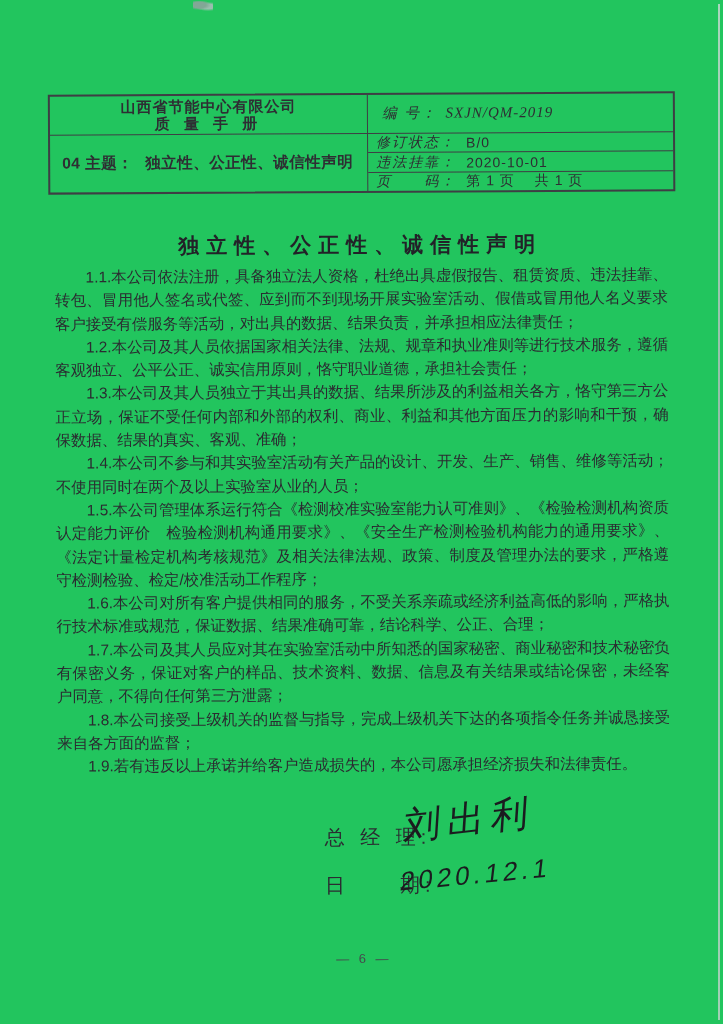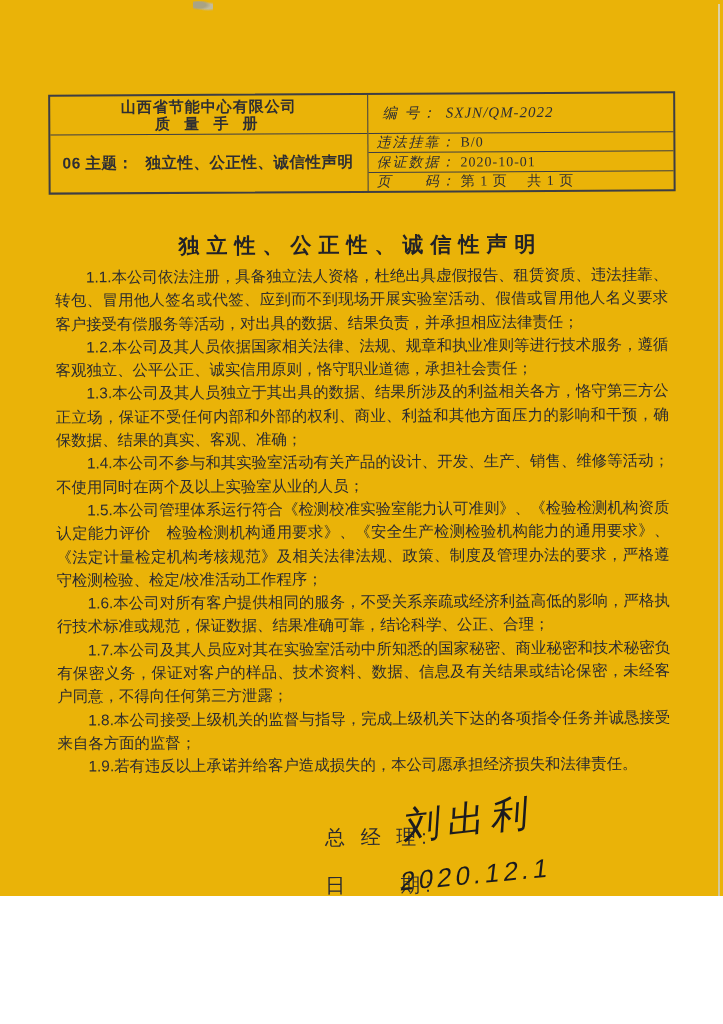--- a/index.html
+++ b/index.html
@@ -2,22 +2,22 @@
 <html><head>
 <meta charset="utf-8">
 <style>
   * { margin: 0; padding: 0; box-sizing: border-box; }
   html, body { background: #ffffff; }
   body { font-family: "Liberation Sans", "DejaVu Sans", sans-serif; }
 
   .page {
     position: relative;
     width: 723px;
-    height: 896px;
-    background: #eab308;
+    height: 1024px;
+    background: #22c55e;
     overflow: hidden;
     color: #2e2e33;
   }
 
   
   .scan-edge-right {
     position: absolute;
     top: 4px; right: 3px;
     width: 2px; height: 1016px;
     background: linear-gradient(#d8dcdc, #b9bec0 40%, #cdd4d2);
@@ -75,21 +75,21 @@
   .rlabel { letter-spacing: 2px; font-style: italic; }
   .docno-value {
     margin-left: 8px;
     font-family: "Liberation Serif", "DejaVu Serif", serif;
     font-style: italic;
     font-size: 15px;
     letter-spacing: 1px;
   }
   .cell-small { height: 20px; padding-left: 8px; font-size: 14px; }
   .cell-page-row { flex: 1; padding-left: 8px; font-size: 14px; }
-  .rvalue { margin-left: 4px; letter-spacing: 1px; font-family: Liberation Serif, serif; }
+  .rvalue { margin-left: 10px; letter-spacing: 1px; }
 
   
   .doc-title {
     position: absolute;
     left: 0; top: 231px; width: 723px;
     text-align: center;
     font-size: 21px; font-weight: bold;
     letter-spacing: 7px;
     color: #222228;
   }
@@ -154,35 +154,35 @@
 
   <div class="content">
 
     <div class="header-table">
       <div class="ht-col-left">
         <div class="ht-cell cell-company ht-b">
           <div>山西省节能中心有限公司</div>
           <div class="company-line2">质 量 手 册</div>
         </div>
         <div class="ht-cell cell-subject">
-          <span class="subject-label">06 主题：</span>
+          <span class="subject-label">04 主题：</span>
           <span class="subject-value">独立性、公正性、诚信性声明</span>
         </div>
       </div>
       <div class="ht-col-right">
         <div class="ht-cell cell-docno ht-b">
           <span class="rlabel">编 号：</span>
-          <span class="docno-value">SXJN/QM-2022</span>
+          <span class="docno-value">SXJN/QM-2019</span>
+        </div>
+        <div class="ht-cell cell-small ht-b">
+          <span class="rlabel">修订状态：</span>
+          <span class="rvalue">B/0</span>
         </div>
         <div class="ht-cell cell-small ht-b">
           <span class="rlabel">违法挂靠：</span>
-          <span class="rvalue">B/0</span>
-        </div>
-        <div class="ht-cell cell-small ht-b">
-          <span class="rlabel">保证数据：</span>
           <span class="rvalue">2020-10-01</span>
         </div>
         <div class="ht-cell cell-page-row">
           <span class="rlabel">页　　码：</span>
           <span class="rvalue">第 1 页　 共 1 页</span>
         </div>
       </div>
     </div>
 
     <div class="doc-title">独立性、公正性、诚信性声明</div>

